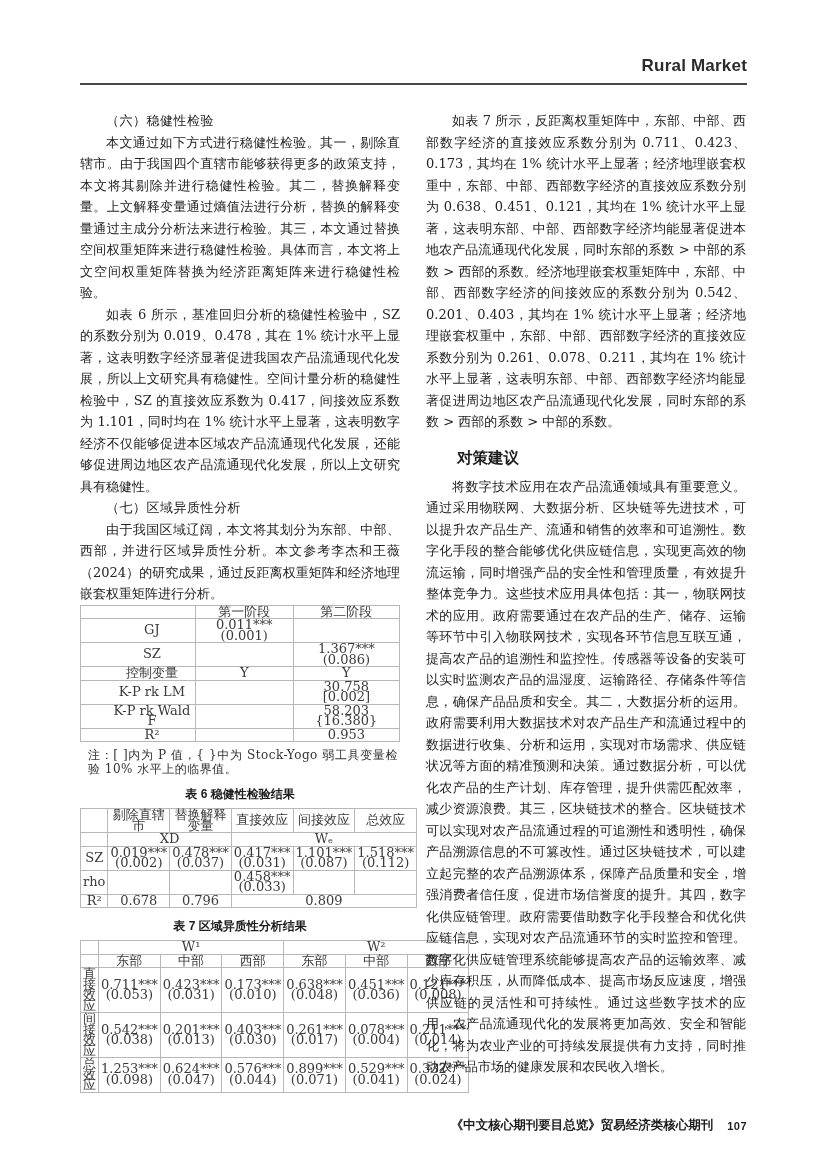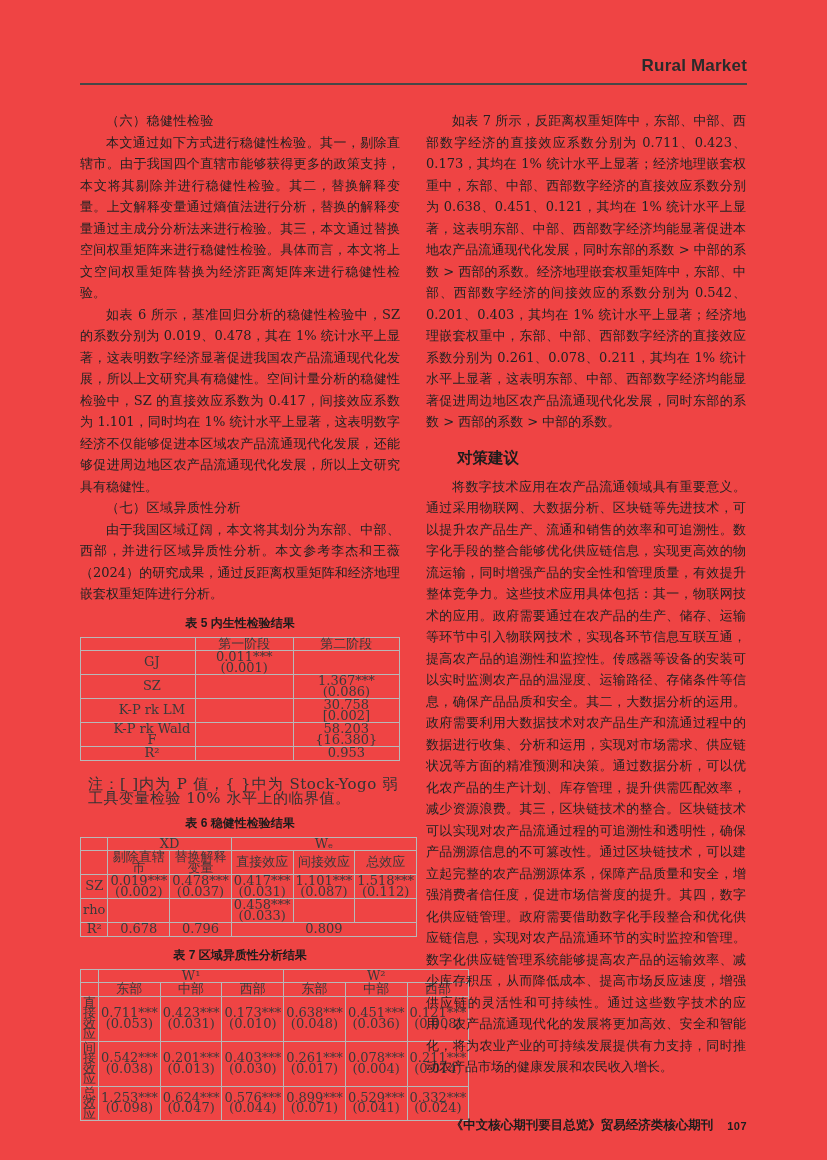--- a/index.html
+++ b/index.html
@@ -1,19 +1,19 @@
 <!DOCTYPE html>
 <html><head>
 <meta charset="utf-8">
 <style>
   html, body { margin: 0; padding: 0; background: #e8e8e8; }
   .page {
     position: relative;
     width: 827px; height: 1160px;
-    background: #ef4444;
+    background: #ffffff;
     overflow: hidden;
     font-family: "DejaVu Serif", "Liberation Serif", serif;
     color: #232323;
     box-sizing: border-box;
     padding: 0 80px;
   }
   .header { padding-top: 56px; }
   .journal {
     text-align: right;
     font-family: "Liberation Sans", "DejaVu Sans", sans-serif;
@@ -52,22 +52,22 @@
     border: 1px solid #b8b8b8;
     padding: 1px 2px;
     text-align: center; vertical-align: middle;
     font-weight: normal;
     white-space: pre-line;
   }
   .t5 .lbl { width: 36%; padding-left: 30px; }
   .t6 .lbl { width: 12.5%; }
   .t7 .lbl { width: 13.5%; }
   .tnote {
-    font-size: 15px; line-height: 14px;
-    margin: 16px 2px 2px; padding-left: 6px;
+    font-size: 12px; line-height: 14px;
+    margin: 6px 2px 2px; padding-left: 6px;
     color: #333333; text-align: justify;
   }
   .footer {
     position: absolute; right: 80px; bottom: 26px;
     font-family: "Liberation Sans", "DejaVu Sans", sans-serif;
     font-weight: bold; font-size: 12.5px; color: #1d1d1d;
     display: flex; align-items: center;
   }
   .pagenum { font-size: 11px; margin-left: 14px; letter-spacing: 0.5px; }
 </style>
@@ -83,21 +83,20 @@
 
   <div class="columns">
 
     <div class="col">
       <p class="kai">（六）稳健性检验</p>
       <p>本文通过如下方式进行稳健性检验。其一，剔除直辖市。由于我国四个直辖市能够获得更多的政策支持，本文将其剔除并进行稳健性检验。其二，替换解释变量。上文解释变量通过熵值法进行分析，替换的解释变量通过主成分分析法来进行检验。其三，本文通过替换空间权重矩阵来进行稳健性检验。具体而言，本文将上文空间权重矩阵替换为经济距离矩阵来进行稳健性检验。</p>
       <p>如表 6 所示，基准回归分析的稳健性检验中，SZ 的系数分别为 0.019、0.478，其在 1% 统计水平上显著，这表明数字经济显著促进我国农产品流通现代化发展，所以上文研究具有稳健性。空间计量分析的稳健性检验中，SZ 的直接效应系数为 0.417，间接效应系数为 1.101，同时均在 1% 统计水平上显著，这表明数字经济不仅能够促进本区域农产品流通现代化发展，还能够促进周边地区农产品流通现代化发展，所以上文研究具有稳健性。</p>
       <p class="kai">（七）区域异质性分析</p>
       <p>由于我国区域辽阔，本文将其划分为东部、中部、西部，并进行区域异质性分析。本文参考李杰和王薇（2024）的研究成果，通过反距离权重矩阵和经济地理嵌套权重矩阵进行分析。</p>
 
-      <div class="tcaption">表 5  内生性检验结果</div>
       <table class="t5">
         <thead>
           <tr>
             <th class="lbl"></th>
             <th>第一阶段</th>
             <th>第二阶段</th>
           </tr>
         </thead>
         <tbody>
           <tr>
@@ -106,20 +105,25 @@
 (0.001)</td>
             <td></td>
           </tr>
           <tr>
             <td class="lbl">SZ</td>
             <td></td>
             <td>1.367***
 (0.086)</td>
           </tr>
           <tr>
+            <td class="lbl">控制变量</td>
+            <td>Y</td>
+            <td>Y</td>
+          </tr>
+          <tr>
             <td class="lbl">K-P rk LM</td>
             <td></td>
             <td>30.758
 [0.002]</td>
           </tr>
           <tr>
             <td class="lbl">K-P rk Wald F</td>
             <td></td>
             <td>58.203
 {16.380}</td>
@@ -129,32 +133,32 @@
             <td></td>
             <td>0.953</td>
           </tr>
         </tbody>
       </table>
       <div class="tnote kai">注：[ ]内为 P 值，{ }中为 Stock-Yogo 弱工具变量检验 10% 水平上的临界值。</div>
 
       <div class="tcaption">表 6  稳健性检验结果</div>
       <table class="t6">
         <thead>
-          <tr>
-            <th class="lbl"></th>
-            <th colspan="2">XD</th>
-            <th colspan="3">Wₑ</th>
-          </tr>
           <tr>
             <th class="lbl"></th>
             <th>剔除直辖市</th>
             <th>替换解释变量</th>
             <th>直接效应</th>
             <th>间接效应</th>
             <th>总效应</th>
+          </tr>
+          <tr>
+            <th class="lbl"></th>
+            <th colspan="2">XD</th>
+            <th colspan="3">Wₑ</th>
           </tr>
         </thead>
         <tbody>
           <tr>
             <td class="lbl">SZ</td>
             <td>0.019***
 (0.002)</td>
             <td>0.478***
 (0.037)</td>
             <td>0.417***

